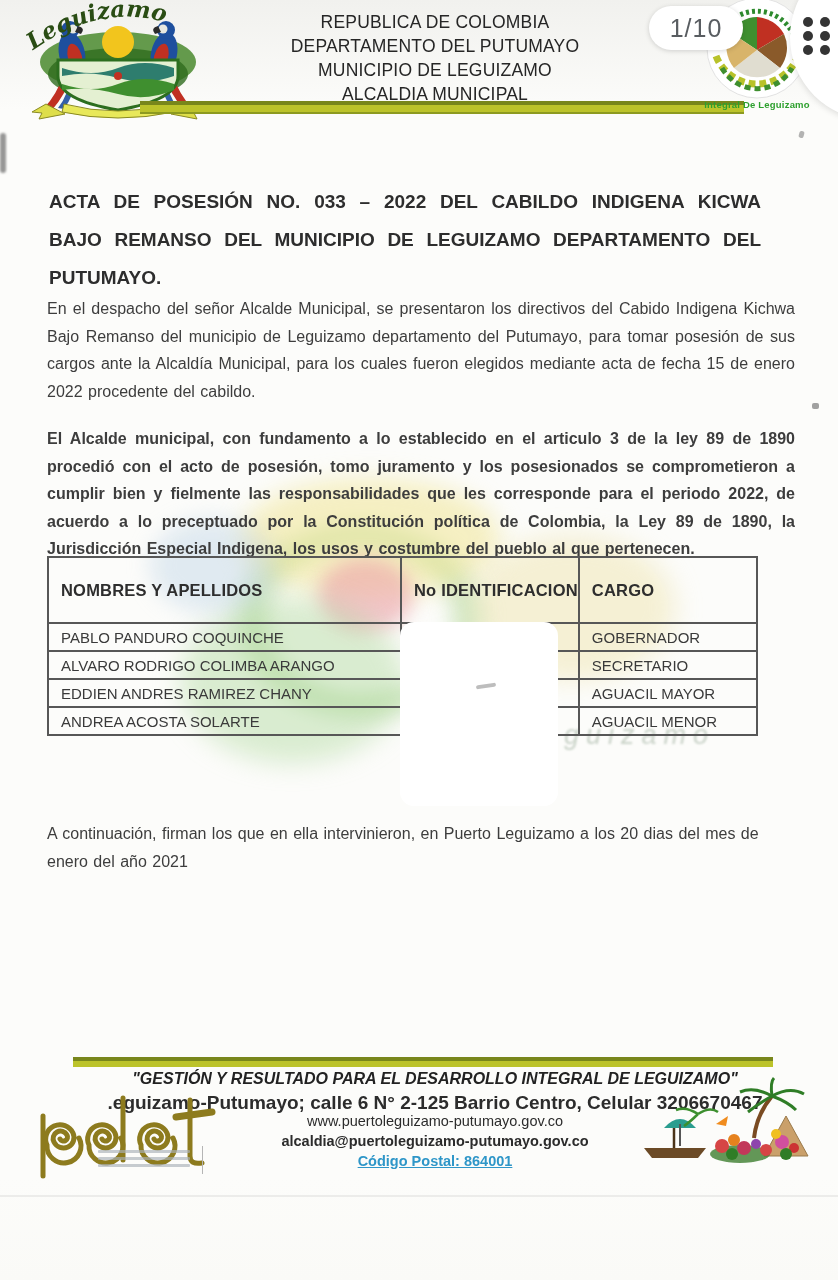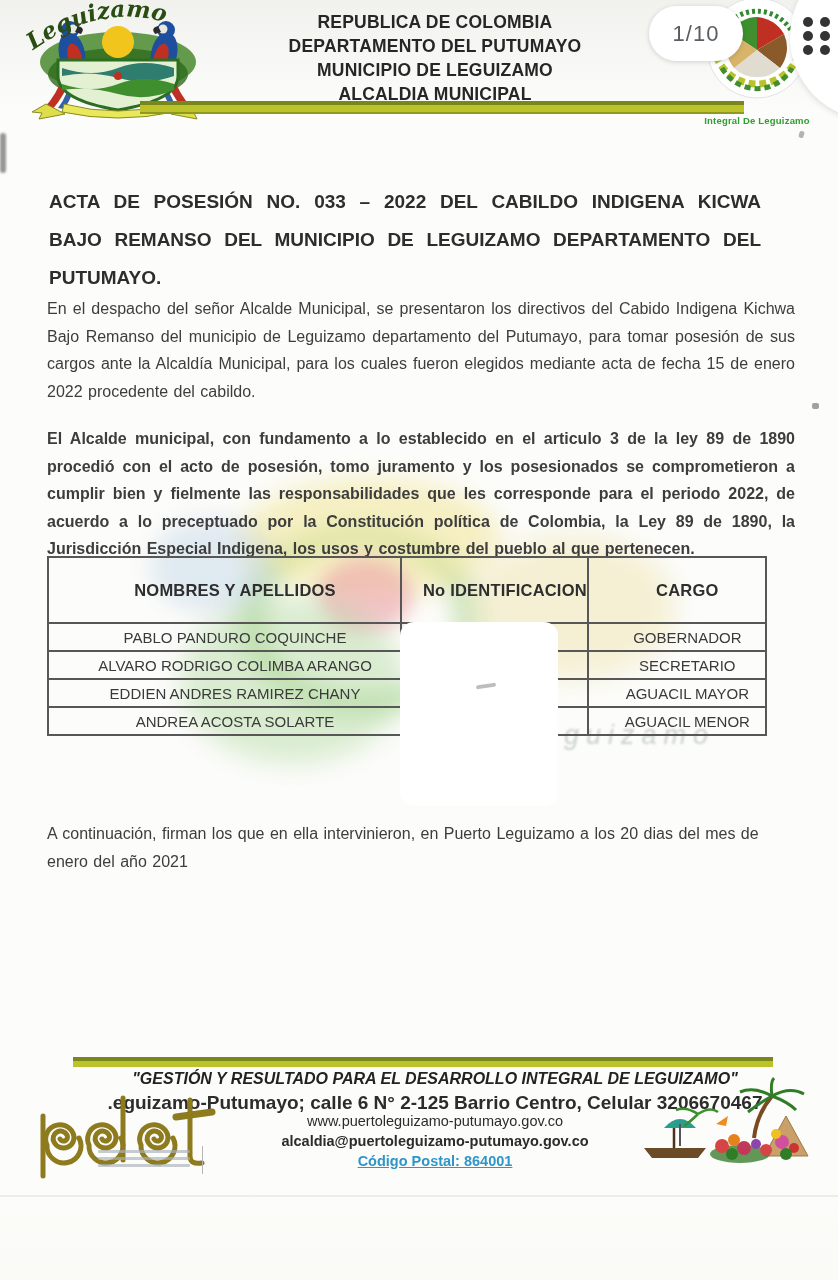--- a/index.html
+++ b/index.html
@@ -4,32 +4,32 @@
 <style>
   html,body{margin:0;padding:0;background:#ededeb;}
   *{box-sizing:border-box;}
   .stage{position:relative;width:838px;height:1280px;overflow:hidden;
          background:linear-gradient(180deg,#f1f1ee 0,#fcfcfa 110px,#fcfcfa 92%,#fafaf7 100%);
          font-family:"Liberation Sans",sans-serif;color:#3c3c3c;}
 
   
   .coa{position:absolute;left:6px;top:2px;z-index:2;}
   .hdr-lines{position:absolute;left:225px;top:10px;width:420px;text-align:center;z-index:2;}
-  .hdr-lines div{font-weight:bold;font-size:17.5px;line-height:24px;color:#262626;letter-spacing:.2px;}
+  .hdr-lines div{font-weight:normal;font-size:17.5px;line-height:24px;color:#262626;letter-spacing:.2px;}
   .hdr-bar{position:absolute;left:140px;top:101px;width:604px;height:13px;z-index:2;
            background:#bcc32a;border-top:4px solid #78861b;border-bottom:2px solid #8d9a20;}
 
   .integral-logo{position:absolute;left:700px;top:-6px;z-index:5;}
-  .integral-caption{position:absolute;left:690px;top:115px;width:134px;text-align:center;
+  .integral-caption{position:absolute;left:690px;top:99px;width:134px;text-align:center;
                     font-size:9.5px;font-weight:bold;color:#2ea02e;z-index:7;letter-spacing:.2px;}
 
   
-  .page-pill{position:absolute;left:649px;top:6px;width:94px;height:55px;background:#fff;border-radius:28px;
+  .page-pill{position:absolute;left:649px;top:6px;width:94px;height:44px;background:#fff;border-radius:28px;
              box-shadow:0 1px 5px rgba(0,0,0,.16);display:flex;align-items:center;justify-content:center;
-             font-size:22px;color:#595d61;z-index:6;letter-spacing:1px;}
+             font-size:25px;color:#595d61;z-index:6;letter-spacing:1px;}
   .corner-circle{position:absolute;left:790px;top:-46px;width:166px;height:166px;border-radius:50%;
                  background:#fff;box-shadow:0 2px 6px rgba(0,0,0,.12);z-index:6;}
   .dots{position:absolute;left:803px;top:17px;display:grid;grid-template-columns:repeat(2,10px);
         gap:4px 7px;z-index:7;cursor:pointer;}
   .dots i{width:10px;height:10px;border-radius:50%;background:#343434;display:block;}
 
   
   .doc-title{position:absolute;left:49px;top:183px;width:712px;font-size:19px;font-weight:bold;
              line-height:38px;color:#2d2d2d;text-align:justify;word-spacing:3px;z-index:2;}
   .para{position:absolute;left:47px;width:748px;font-size:16px;line-height:27.5px;color:#3d3d3d;
@@ -43,21 +43,21 @@
   .wm2{left:240px;top:478px;width:260px;height:120px;background:rgba(240,228,140,.5);filter:blur(12px);}
   .wm3{left:318px;top:558px;width:95px;height:75px;background:rgba(235,155,165,.55);filter:blur(9px);}
   .wm4{left:180px;top:598px;width:225px;height:165px;background:rgba(170,215,150,.42);filter:blur(13px);}
   .wm5{left:150px;top:518px;width:125px;height:95px;background:rgba(180,205,225,.38);filter:blur(11px);}
   .wm6{left:470px;top:535px;width:205px;height:145px;background:rgba(235,222,150,.38);filter:blur(13px);}
   .ghost{position:absolute;left:520px;top:720px;z-index:1;font-style:italic;font-size:27px;
          letter-spacing:7px;color:rgba(130,152,130,.4);filter:blur(1px);pointer-events:none;}
 
   
   .acta-table{position:absolute;left:47px;top:556px;border-collapse:collapse;table-layout:fixed;z-index:2;}
-  .acta-table td,.acta-table th{border:2px solid #575757;padding:0 0 0 21px;text-align:center;vertical-align:middle;
+  .acta-table td,.acta-table th{border:2px solid #575757;padding:0 0 0 12px;text-align:left;vertical-align:middle;
                                 white-space:nowrap;overflow:hidden;}
   .acta-table th{height:66px;font-size:16.5px;font-weight:bold;color:#2e2e2e;letter-spacing:.2px;}
   .acta-table td{height:28px;font-size:15px;color:#3a3a3a;}
   .redact{position:absolute;left:400px;top:622px;width:158px;height:184px;background:#ffffff;
           border-radius:14px;z-index:3;}
   .redact-dash{position:absolute;left:476px;top:684px;width:20px;height:4px;border-radius:2px;
                background:#9a9a9a;opacity:.65;transform:rotate(-8deg);z-index:4;}
 
   
   .foot-bar{position:absolute;left:73px;top:1057px;width:700px;height:10px;z-index:2;

